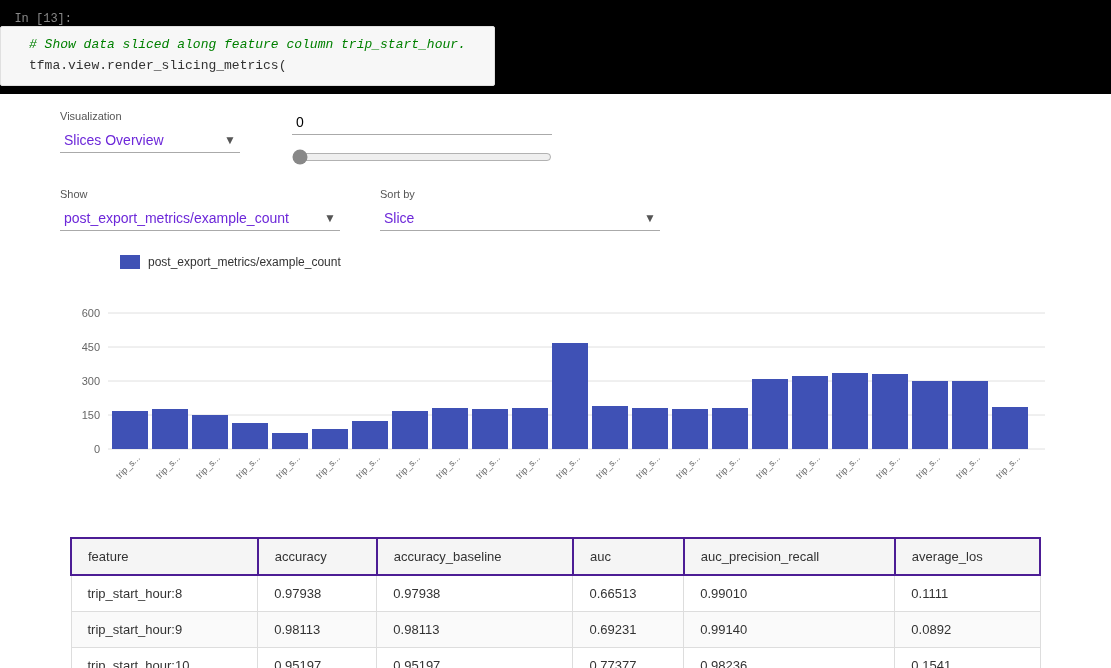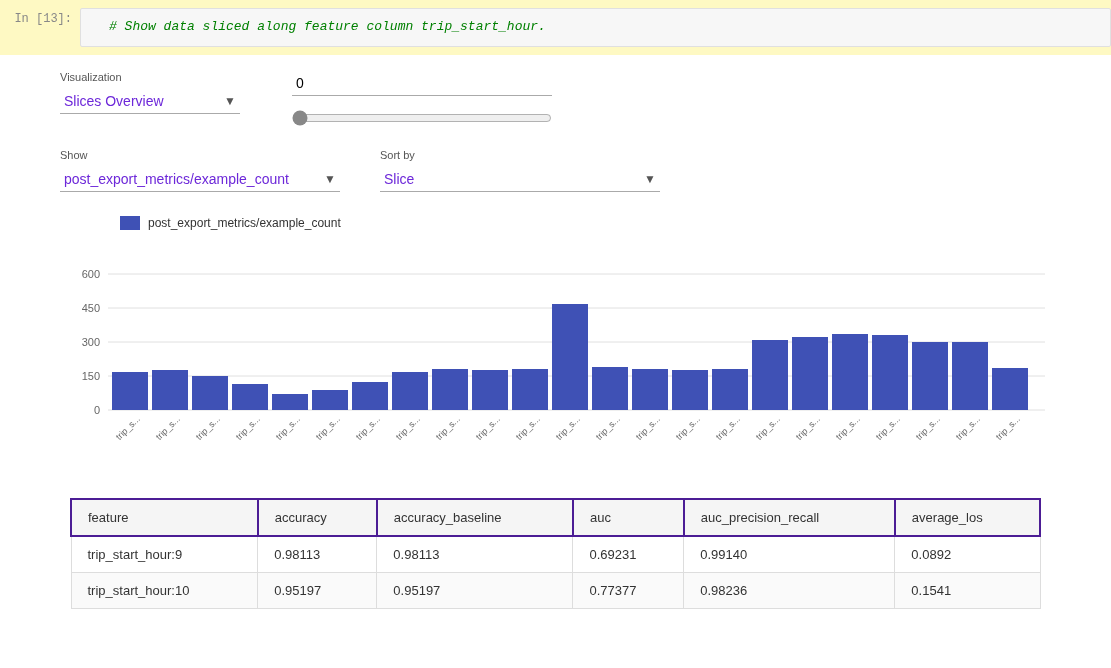--- a/index.html
+++ b/index.html
@@ -7,21 +7,22 @@
       font-family: 'Courier New', monospace;
       background: #fff;
       font-size: 13px;
       color: #333;
     }
 
     .code-cell {
       display: flex;
       align-items: flex-start;
       padding: 8px 0;
-      background: #fef9c3;
+      background: #000000;
+      flex-direction: column;
     }
     .cell-label {
       color: #888;
       font-size: 12px;
       min-width: 80px;
       padding-top: 4px;
       text-align: right;
       padding-right: 8px;
       font-family: 'Courier New', monospace;
     }
@@ -199,20 +200,23 @@
     }
   </style>
 </head>
 <body>
 
 <div class="code-cell">
   <div class="cell-label">In [13]:</div>
   <div class="code-block">
     <div>
       <span class="comment"># Show data sliced along feature column trip_start_hour.</span>
+    </div>
+    <div>
+      <span>tfma.view.render_slicing_metrics(</span>
     </div>
   </div>
 </div>
 
 <div class="widget-area">
 
   <div class="controls-row">
     <div class="control-group">
       <label class="control-label">Visualization</label>
       <div class="dropdown-wrapper">
@@ -335,20 +339,28 @@
         <tr>
           <th>feature</th>
           <th>accuracy</th>
           <th>accuracy_baseline</th>
           <th>auc</th>
           <th>auc_precision_recall</th>
           <th>average_los</th>
         </tr>
       </thead>
       <tbody id="table-body">
+      <tr>
+            <td>trip_start_hour:8</td>
+            <td>0.97938</td>
+            <td>0.97938</td>
+            <td>0.66513</td>
+            <td>0.99010</td>
+            <td>0.1111</td>
+          </tr>
           <tr>
             <td>trip_start_hour:9</td>
             <td>0.98113</td>
             <td>0.98113</td>
             <td>0.69231</td>
             <td>0.99140</td>
             <td>0.0892</td>
           </tr>
           <tr>
             <td>trip_start_hour:10</td>

